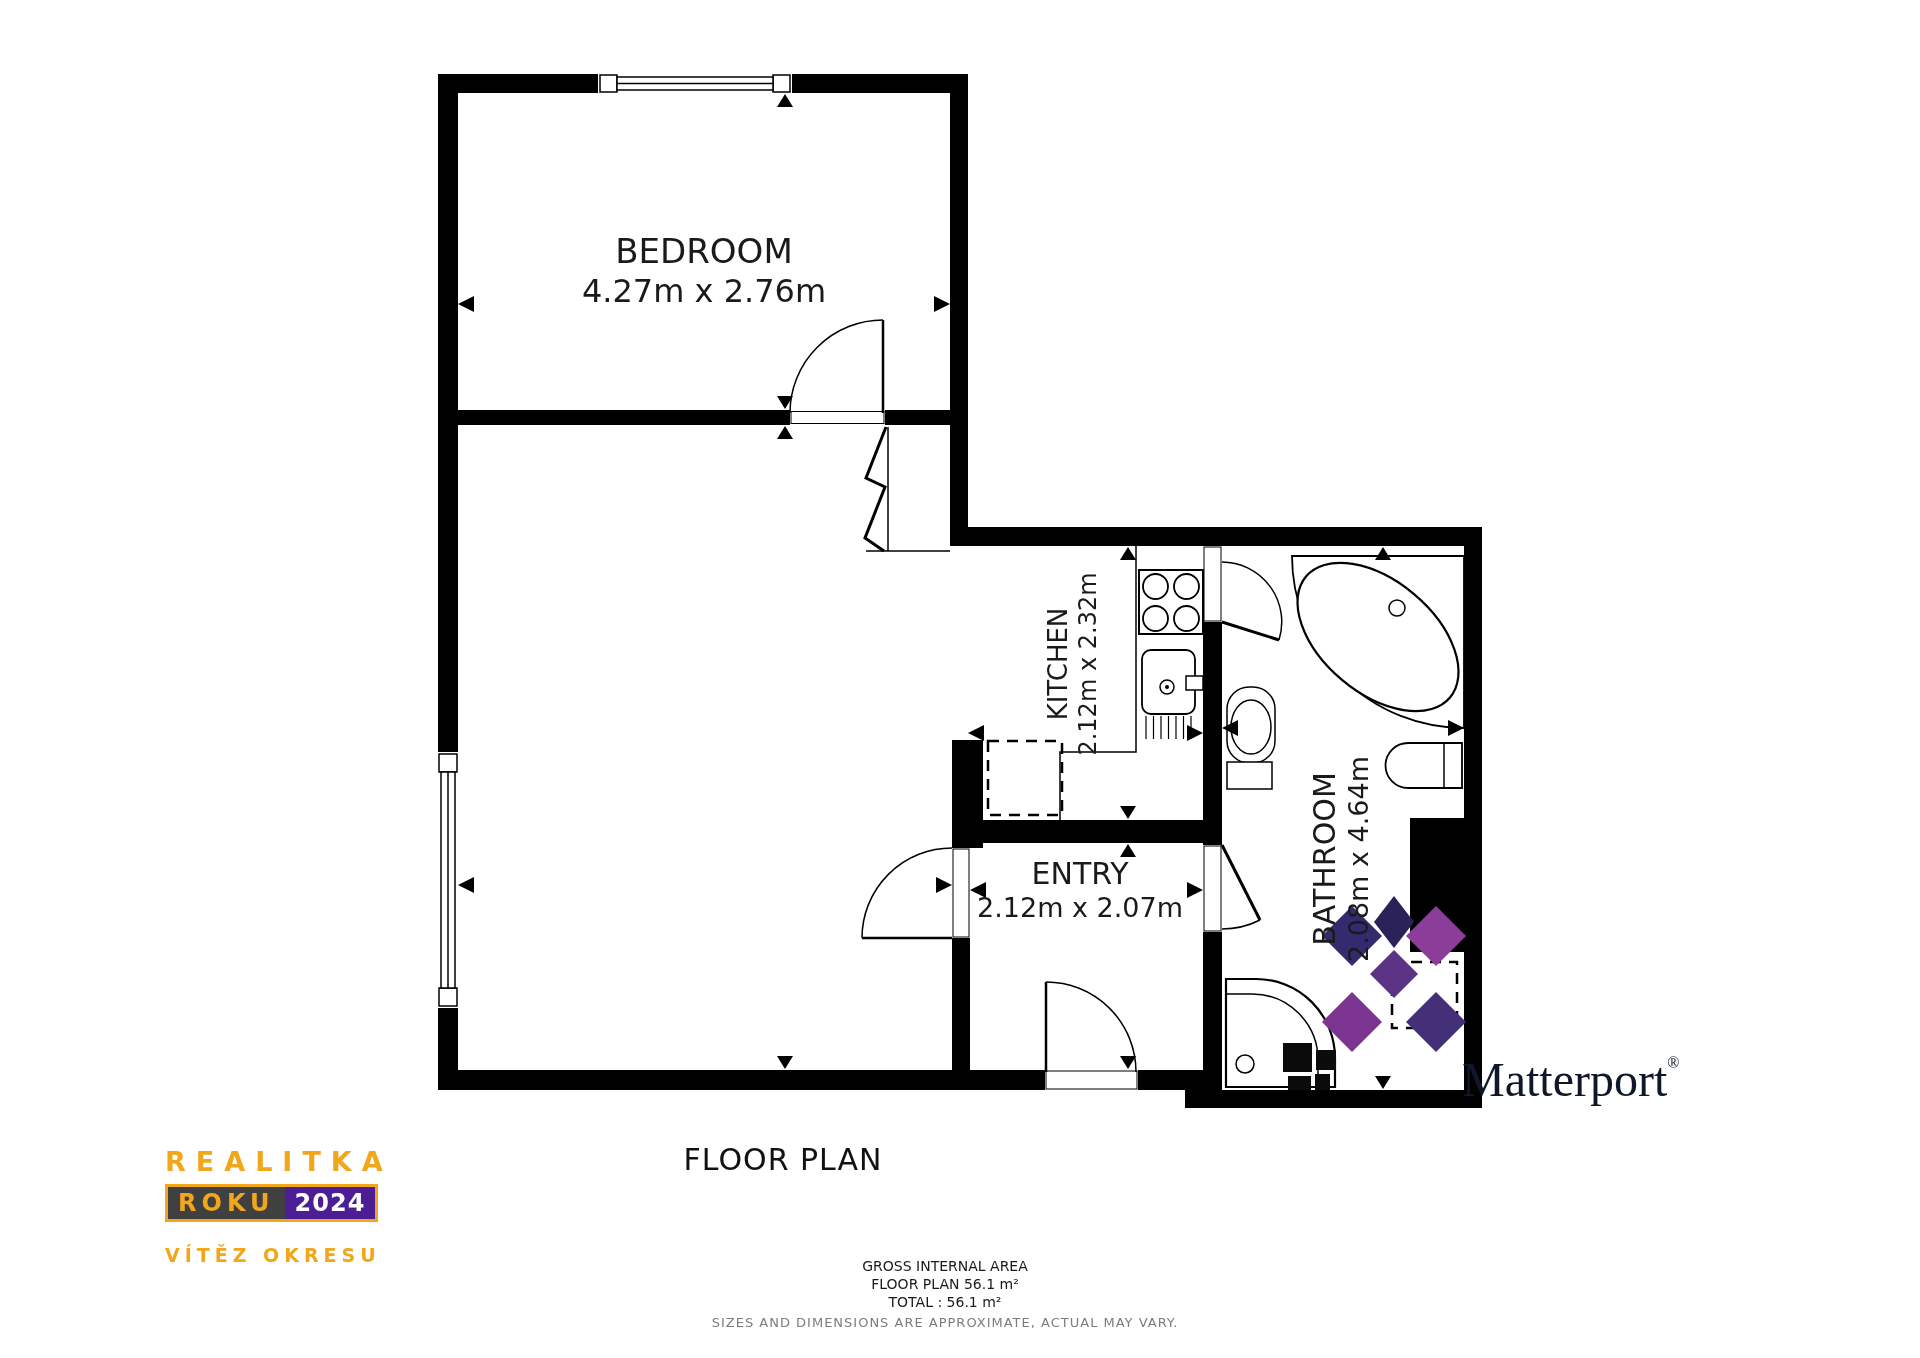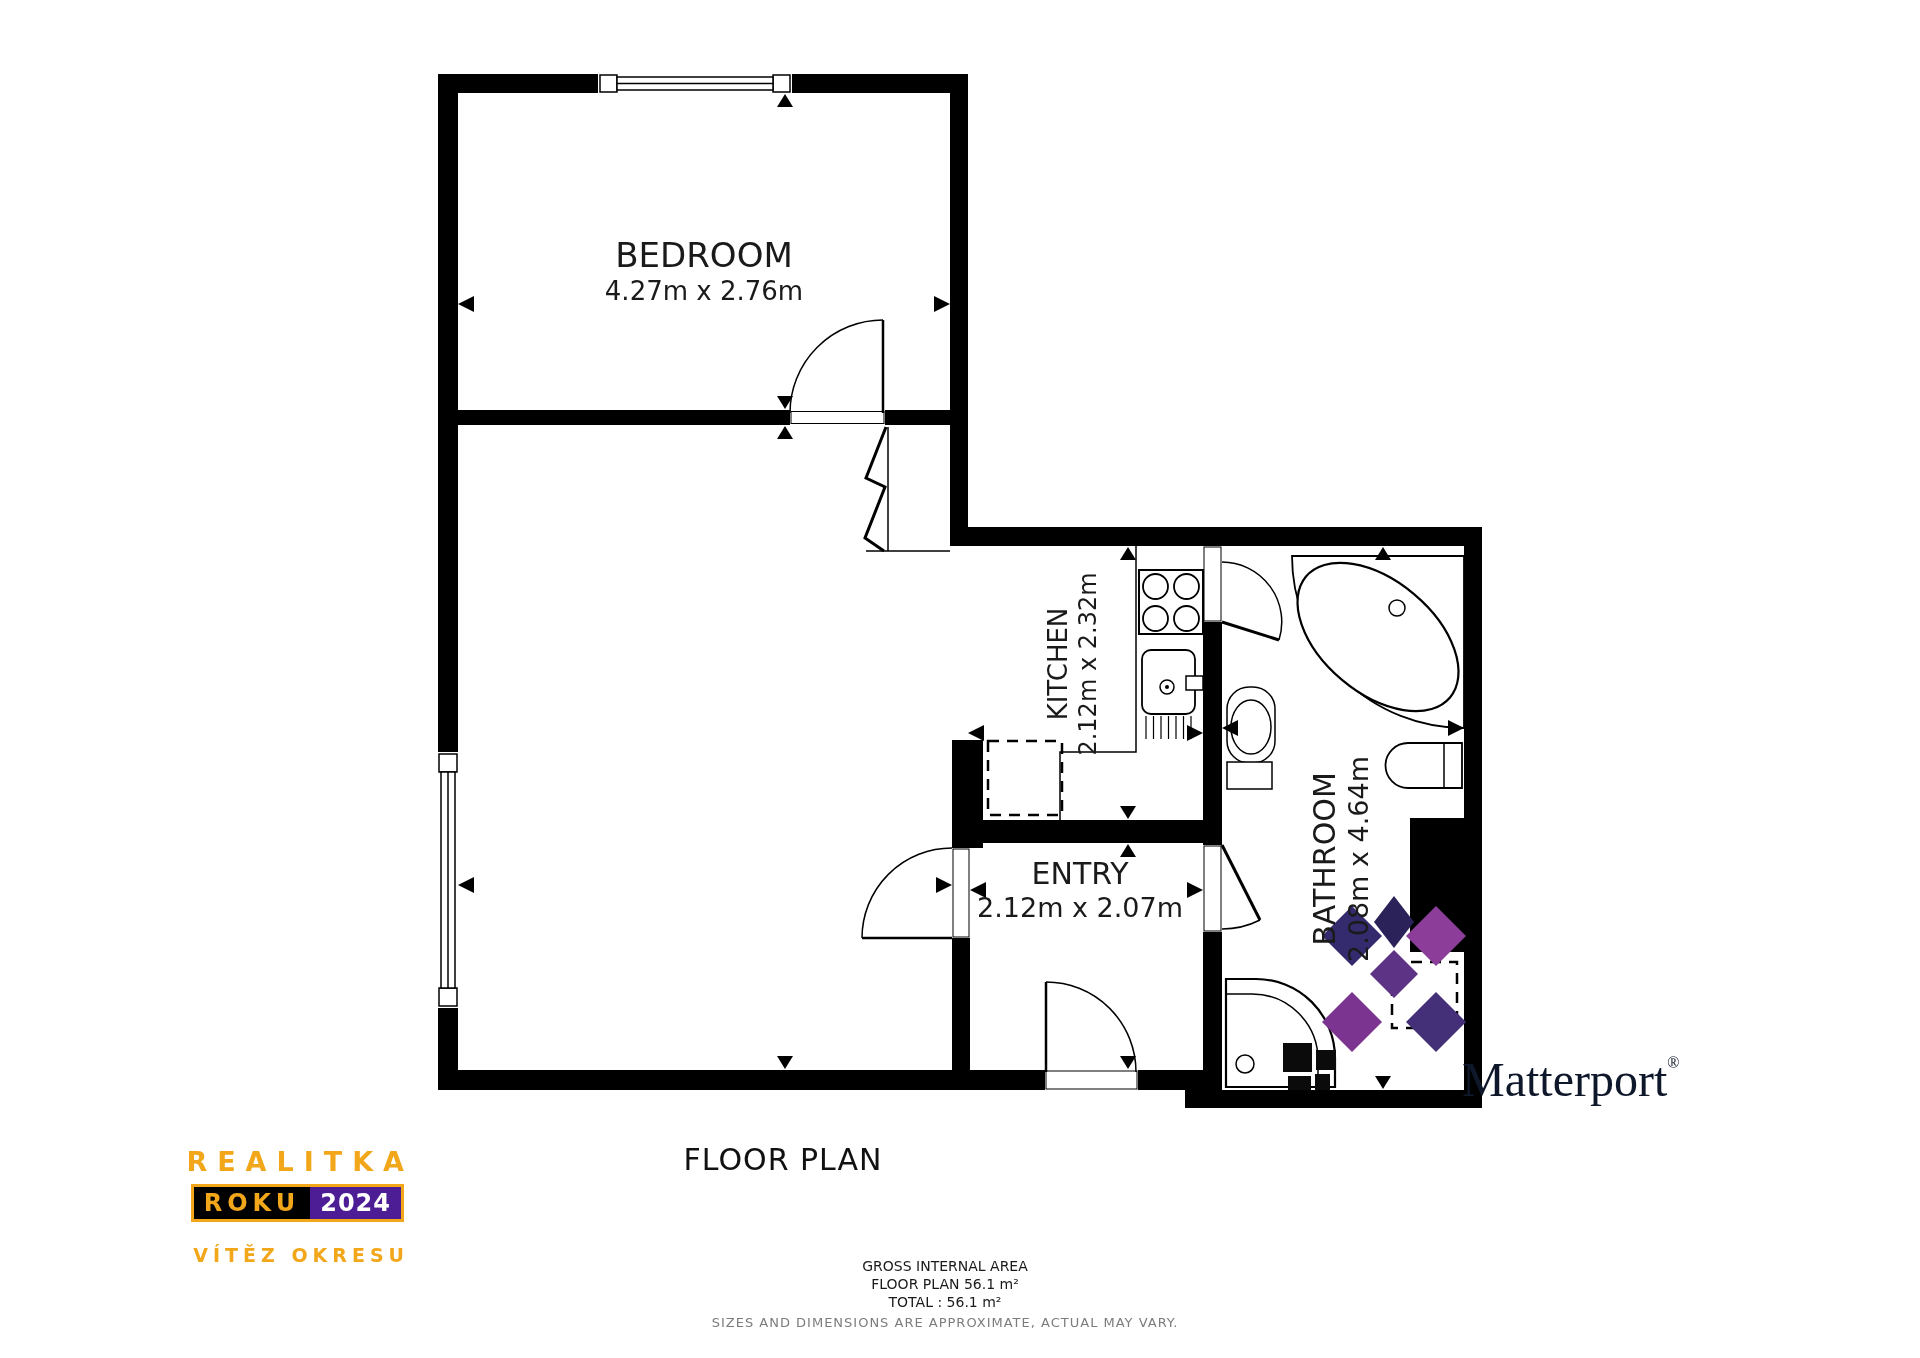--- a/index.html
+++ b/index.html
@@ -2,36 +2,36 @@
 <html><head>
 <meta charset="utf-8">
 <style>
   html,body{margin:0;padding:0;background:#fff;}
   #stage{position:relative;width:1920px;height:1358px;background:#fff;overflow:hidden;
          font-family:"DejaVu Sans","Liberation Sans",sans-serif;color:#111;}
   #plan-svg{position:absolute;left:0;top:0;}
   .room-label{position:absolute;text-align:center;transform:translate(-50%,-50%);white-space:nowrap;}
   .room-label.vertical{transform:translate(-50%,-50%) rotate(-90deg);}
   .room-name{font-size:34px;color:#1a1a1a;line-height:1.2;}
-  .room-dims{font-size:26px;color:#1a1a1a;line-height:1.2;}
+  .room-dims{font-size:32px;color:#1a1a1a;line-height:1.2;}
   .small .room-name{font-size:30px;} .small .room-dims{font-size:27px;}
   .vkitchen .room-name{font-size:26px;} .vkitchen .room-dims{font-size:24px;}
   .vbath .room-name{font-size:30px;} .vbath .room-dims{font-size:27px;}
   #plan-title{position:absolute;left:783px;top:1133px;transform:translate(-50%,-50%);
               font-size:30px;letter-spacing:1px;color:#111;white-space:nowrap;margin-top:26px;}
   #area-summary{position:absolute;left:945px;top:1258px;transform:translateX(-50%);
                 text-align:center;white-space:nowrap;}
   .area-line{font-size:14px;color:#1a1a1a;line-height:1.28;}
   .area-disclaimer{font-size:13px;color:#7c7c7c;letter-spacing:1px;margin-top:3px;}
   
-  #realitka{position:absolute;left:154px;top:1146px;width:250px;text-align:right;}
+  #realitka{position:absolute;left:165px;top:1146px;width:250px;text-align:left;}
   .rk-gold{color:#F2A71B;}
   #rk-line1{font-size:27px;font-weight:bold;letter-spacing:10px;margin-right:-10px;}
   #rk-box{display:inline-flex;margin-top:7px;border:3px solid #F2A71B;}
-  #rk-box-left{padding:2px 10px;font-size:24px;font-weight:bold;letter-spacing:5px;color:#F2A71B;background:#000000;}
+  #rk-box-left{padding:2px 10px;font-size:24px;font-weight:bold;letter-spacing:5px;color:#F2A71B;background:#404040;}
   #rk-box-right{padding:2px 10px;font-size:24px;font-weight:bold;letter-spacing:1px;color:#fff;background:#4c1d95;}
   #rk-line3{margin-top:22px;font-size:19px;font-weight:bold;letter-spacing:5px;margin-right:-5px;}
   
   #mp-wordmark{position:absolute;left:1462px;top:1052px;font-family:"Liberation Serif","DejaVu Serif",serif;
                font-size:48px;color:#0f172a;white-space:nowrap;}
   #mp-wordmark sup{font-size:16px;vertical-align:28px;}
 </style>
 </head>
 <body>
 

